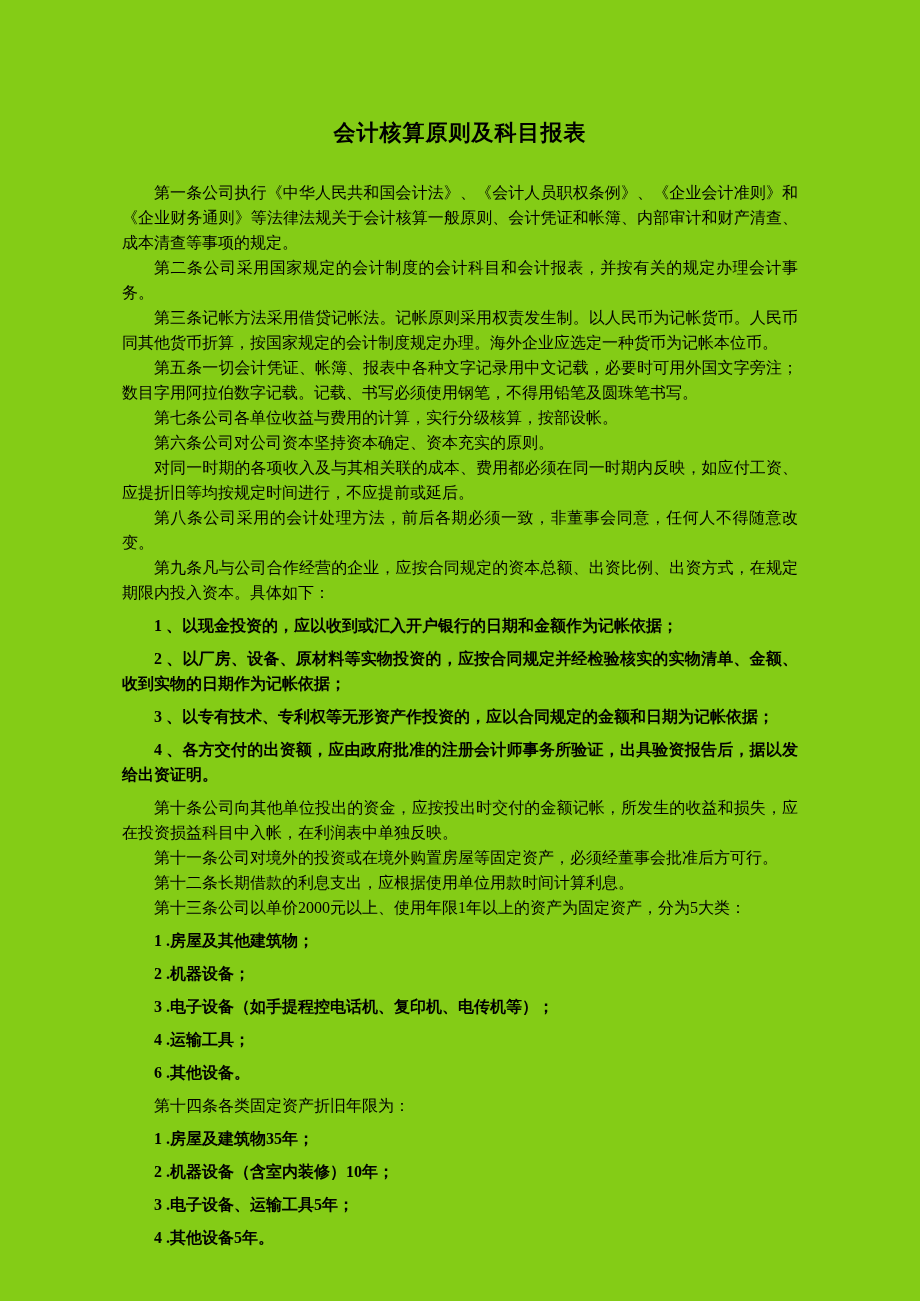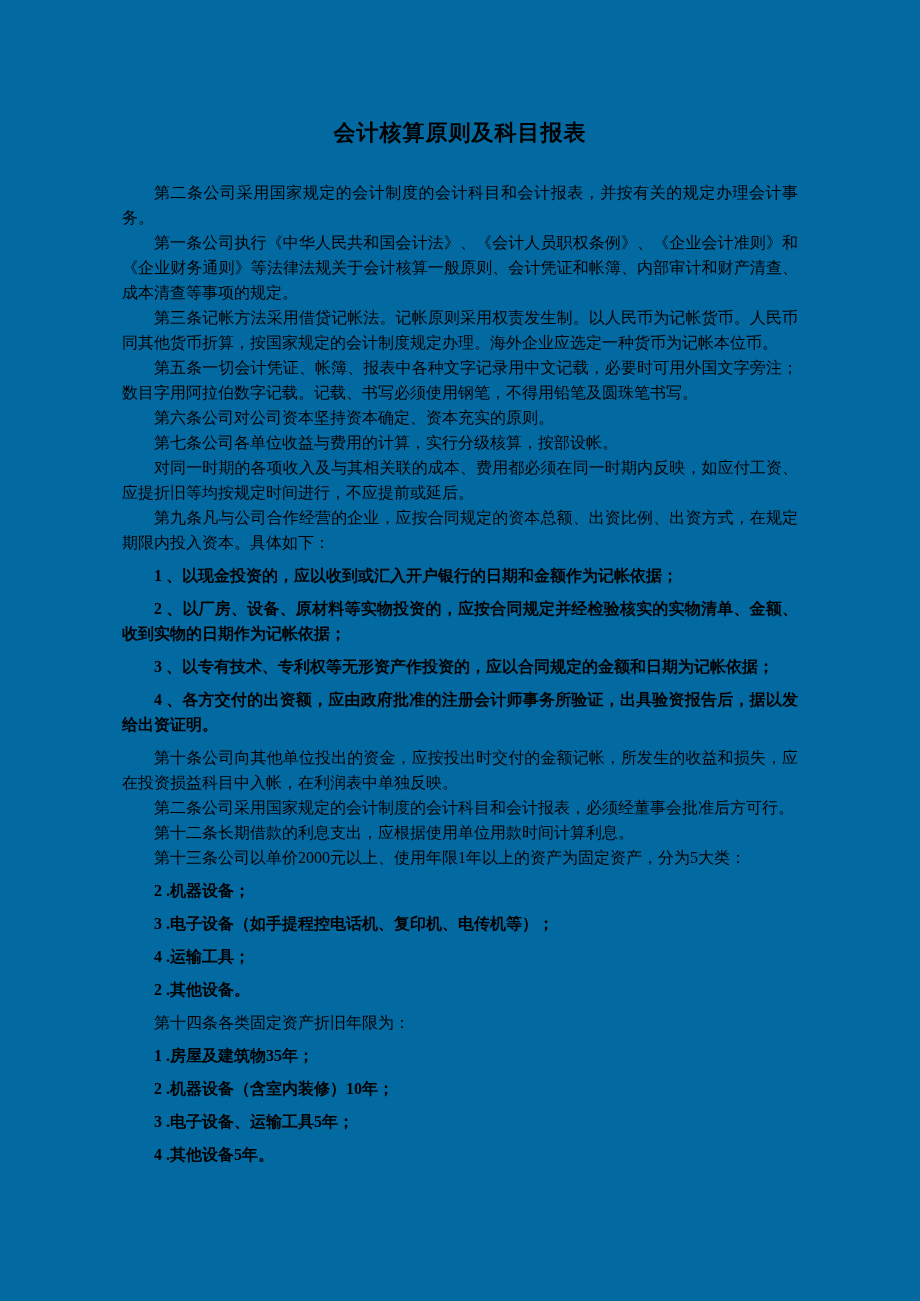--- a/index.html
+++ b/index.html
@@ -6,21 +6,21 @@
     margin: 0;
     padding: 0;
     background: #ffffff;
     color: #000000;
     font-family: "Liberation Serif", "DejaVu Serif", serif;
   }
   .page {
     width: 920px;
     height: 1301px;
     box-sizing: border-box;
-    background: #0369a1;
+    background: #84cc16;
     padding: 118px 122px 60px 122px;
     overflow: hidden;
   }
   .title {
     margin: 0 0 32px 0;
     text-align: center;
     font-size: 22px;
     font-weight: bold;
     letter-spacing: 1px;
   }
@@ -40,39 +40,41 @@
   }
   .gap-top {
   }
 </style>
 </head>
 <body>
 
 <div class="page">
   <h1 class="title">会计核算原则及科目报表</h1>
   <div class="body-text">
+    <p class="para">第一条公司执行《中华人民共和国会计法》、《会计人员职权条例》、《企业会计准则》和《企业财务通则》等法律法规关于会计核算一般原则、会计凭证和帐簿、内部审计和财产清查、成本清查等事项的规定。</p>
     <p class="para">第二条公司采用国家规定的会计制度的会计科目和会计报表，并按有关的规定办理会计事务。</p>
-    <p class="para">第一条公司执行《中华人民共和国会计法》、《会计人员职权条例》、《企业会计准则》和《企业财务通则》等法律法规关于会计核算一般原则、会计凭证和帐簿、内部审计和财产清查、成本清查等事项的规定。</p>
     <p class="para">第三条记帐方法采用借贷记帐法。记帐原则采用权责发生制。以人民币为记帐货币。人民币同其他货币折算，按国家规定的会计制度规定办理。海外企业应选定一种货币为记帐本位币。</p>
     <p class="para">第五条一切会计凭证、帐簿、报表中各种文字记录用中文记载，必要时可用外国文字旁注；数目字用阿拉伯数字记载。记载、书写必须使用钢笔，不得用铅笔及圆珠笔书写。</p>
+    <p class="para">第七条公司各单位收益与费用的计算，实行分级核算，按部设帐。</p>
     <p class="para">第六条公司对公司资本坚持资本确定、资本充实的原则。</p>
-    <p class="para">第七条公司各单位收益与费用的计算，实行分级核算，按部设帐。</p>
     <p class="para">对同一时期的各项收入及与其相关联的成本、费用都必须在同一时期内反映，如应付工资、应提折旧等均按规定时间进行，不应提前或延后。</p>
+    <p class="para">第八条公司采用的会计处理方法，前后各期必须一致，非董事会同意，任何人不得随意改变。</p>
     <p class="para">第九条凡与公司合作经营的企业，应按合同规定的资本总额、出资比例、出资方式，在规定期限内投入资本。具体如下：</p>
     <p class="list">1 、以现金投资的，应以收到或汇入开户银行的日期和金额作为记帐依据；</p>
     <p class="list">2 、以厂房、设备、原材料等实物投资的，应按合同规定并经检验核实的实物清单、金额、收到实物的日期作为记帐依据；</p>
     <p class="list">3 、以专有技术、专利权等无形资产作投资的，应以合同规定的金额和日期为记帐依据；</p>
     <p class="list">4 、各方交付的出资额，应由政府批准的注册会计师事务所验证，出具验资报告后，据以发给出资证明。</p>
     <p class="para">第十条公司向其他单位投出的资金，应按投出时交付的金额记帐，所发生的收益和损失，应在投资损益科目中入帐，在利润表中单独反映。</p>
-    <p class="para">第二条公司采用国家规定的会计制度的会计科目和会计报表，必须经董事会批准后方可行。</p>
+    <p class="para">第十一条公司对境外的投资或在境外购置房屋等固定资产，必须经董事会批准后方可行。</p>
     <p class="para">第十二条长期借款的利息支出，应根据使用单位用款时间计算利息。</p>
     <p class="para">第十三条公司以单价2000元以上、使用年限1年以上的资产为固定资产，分为5大类：</p>
+    <p class="list">1 .房屋及其他建筑物；</p>
     <p class="list">2 .机器设备；</p>
     <p class="list">3 .电子设备（如手提程控电话机、复印机、电传机等）；</p>
     <p class="list">4 .运输工具；</p>
-    <p class="list">2 .其他设备。</p>
+    <p class="list">6 .其他设备。</p>
     <p class="para gap-top">第十四条各类固定资产折旧年限为：</p>
     <p class="list">1 .房屋及建筑物35年；</p>
     <p class="list">2 .机器设备（含室内装修）10年；</p>
     <p class="list gap-top">3 .电子设备、运输工具5年；</p>
     <p class="list">4 .其他设备5年。</p>
   </div>
 </div>
 
 </body></html>

